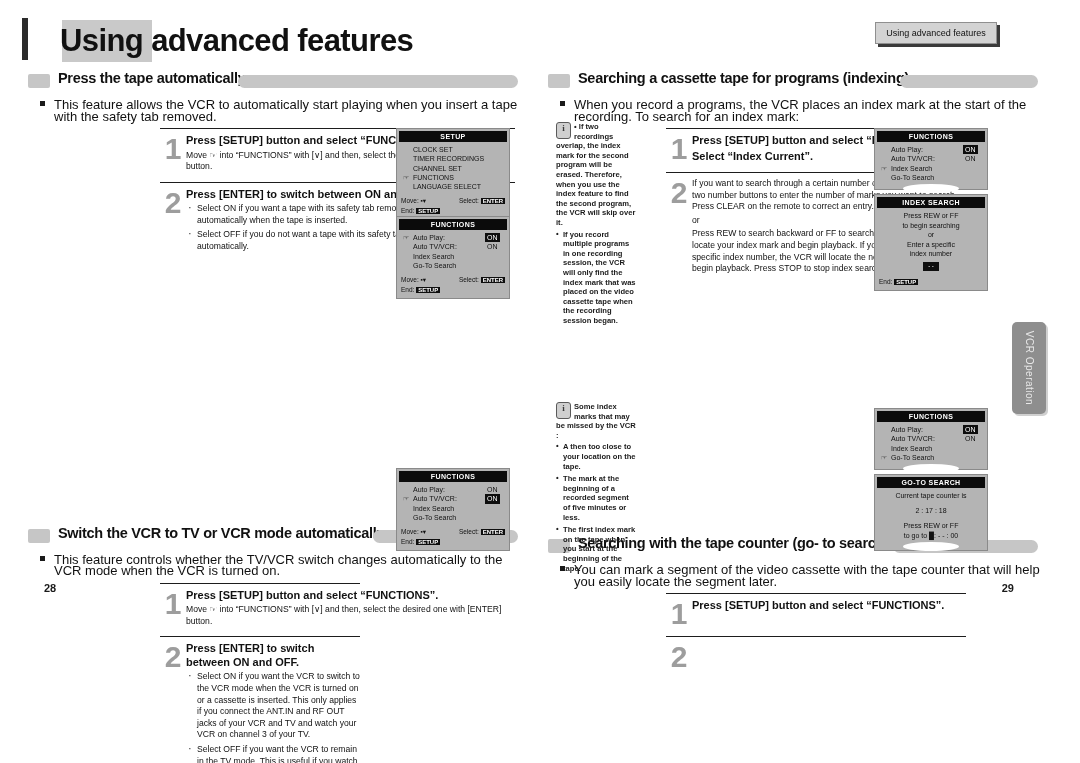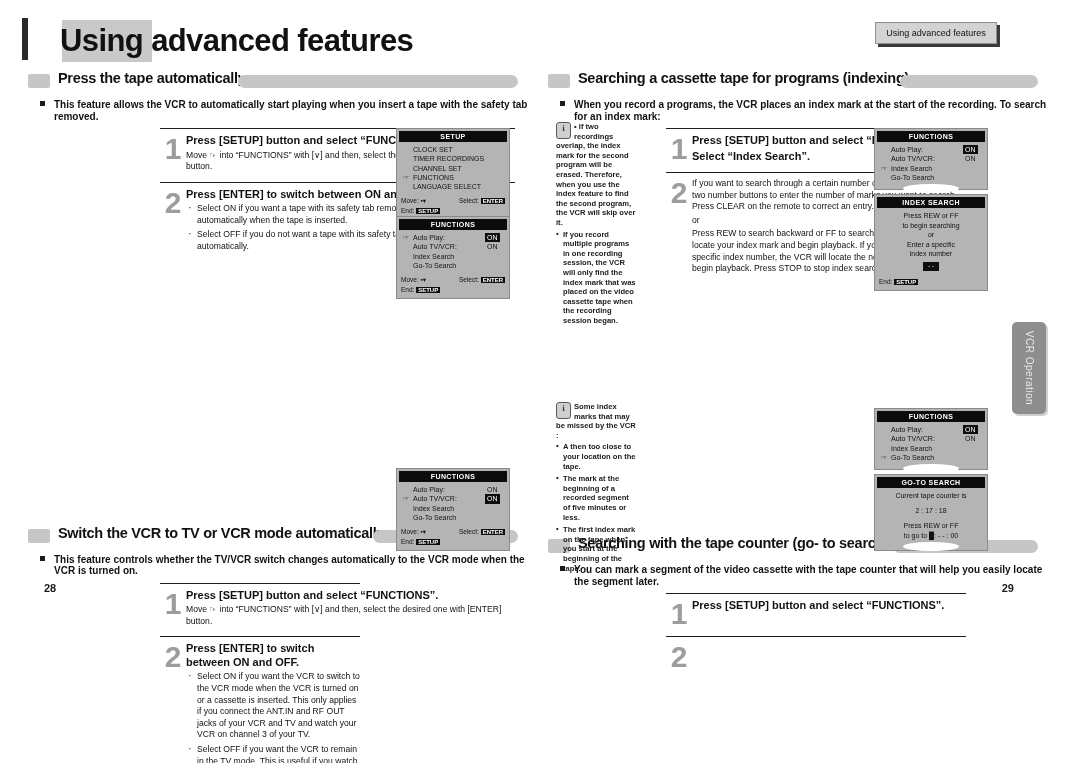--- a/index.html
+++ b/index.html
@@ -32,21 +32,21 @@
   .col-right{left:548px;}
 
   
   .sec-head{position:relative;height:22px;margin-bottom:7px;}
   .sec-chip{position:absolute;left:0;top:4px;width:22px;height:14px;background:#c6c6c6;border-radius:2px;}
   .sec-title{position:absolute;left:30px;top:0;font-size:14.5px;font-weight:bold;white-space:nowrap;
      letter-spacing:-.3px;}
   .sec-rule{position:absolute;top:5px;right:0;height:13px;background:#c6c6c6;border-radius:7px;}
 
   
-  .intro{position:relative;padding-left:26px;font-size:10px;line-height:11.5px;margin-bottom:6px;font-weight:bold;}
+  .intro{position:relative;padding-left:26px;font-size:13px;line-height:11.5px;margin-bottom:6px;}
   .intro .sq{position:absolute;left:12px;top:2px;width:5px;height:5px;background:#1a1a1a;}
 
   
   .steps{position:relative;}
   .step{position:relative;border-top:1px solid #1d1d1d;padding:5px 0 7px 0;display:flex;}
   .num{width:26px;flex:0 0 26px;font-size:30px;font-weight:bold;color:#9d9d9d;
        line-height:30px;text-align:center;}
   .body{flex:1 1 auto;}
   .step h4{margin:0 0 2px 0;font-size:11px;font-weight:bold;line-height:13.5px;}
   .step h4.sub{margin-top:2px;}
@@ -239,21 +239,21 @@
       <ul>
         <li>If you record multiple programs in one recording session, the VCR will only find the index mark that was placed on the video cassette tape when the recording session began.</li>
       </ul>
     </div>
 
     <div class="steps" style="margin-left:118px;width:300px;position:relative;">
       <div class="step">
         <div class="num">1</div>
         <div class="body">
           <h4>Press [SETUP] button and select “FUNCTIONS”.</h4>
-          <h4 class="sub">Select “Index Search”.</h4>
+          <h4 class="sub">Select “Index Current”.</h4>
         </div>
       </div>
       <div class="step" style="min-height:150px;">
         <div class="num">2</div>
         <div class="body">
           <p>If you want to search through a certain number of index marks, press two number buttons to enter the number of marks you want to search. Press CLEAR on the remote to correct an entry.</p>
           <p>or</p>
           <p>Press REW to search backward or FF to search forward. The VCR will locate your index mark and begin playback. If you did not enter a specific index number, the VCR will locate the next index mark and begin playback. Press STOP to stop index searching.</p>
         </div>
       </div>

